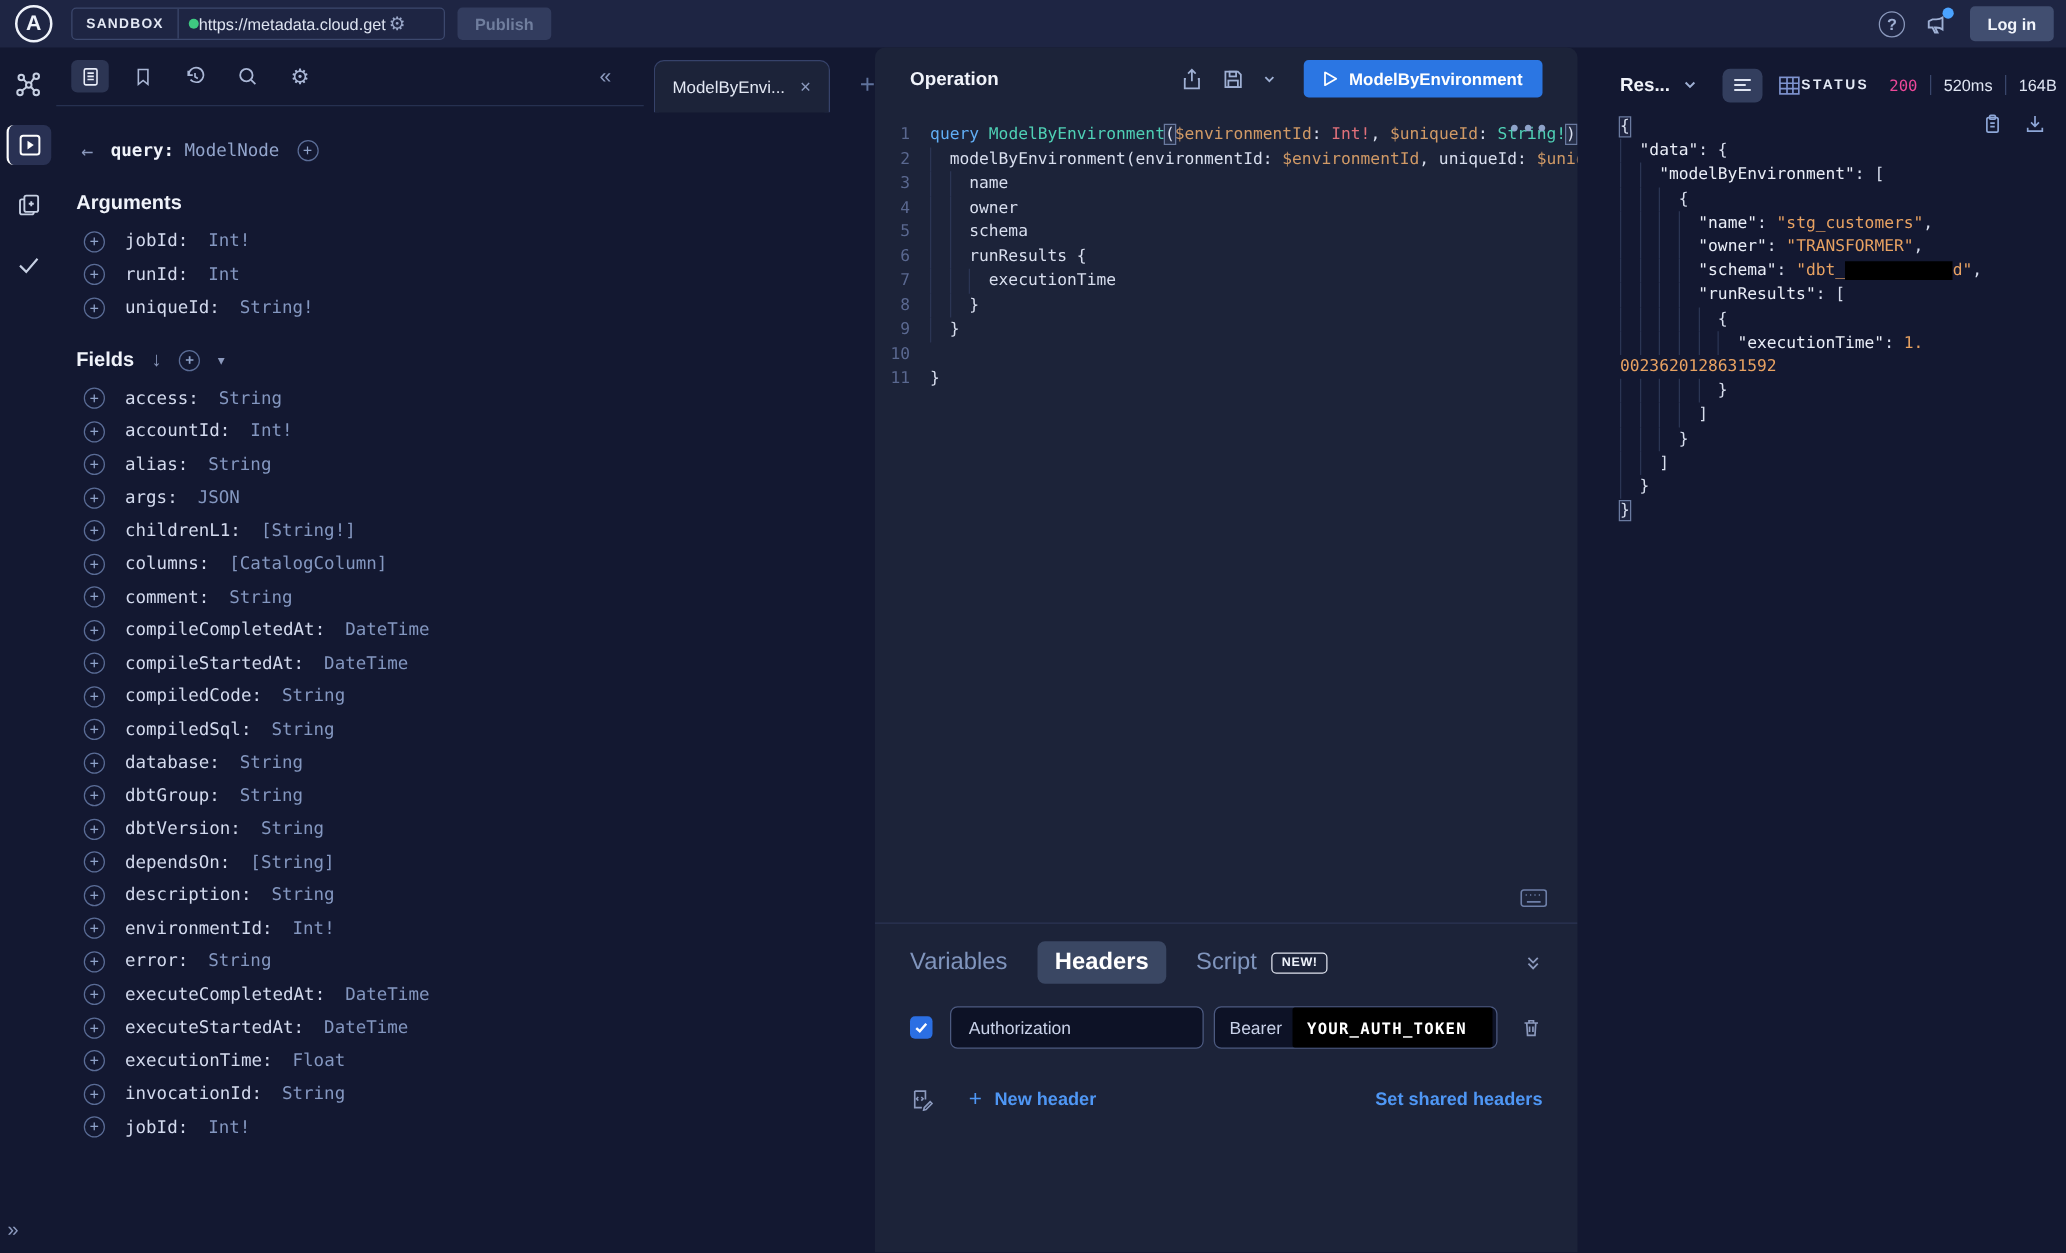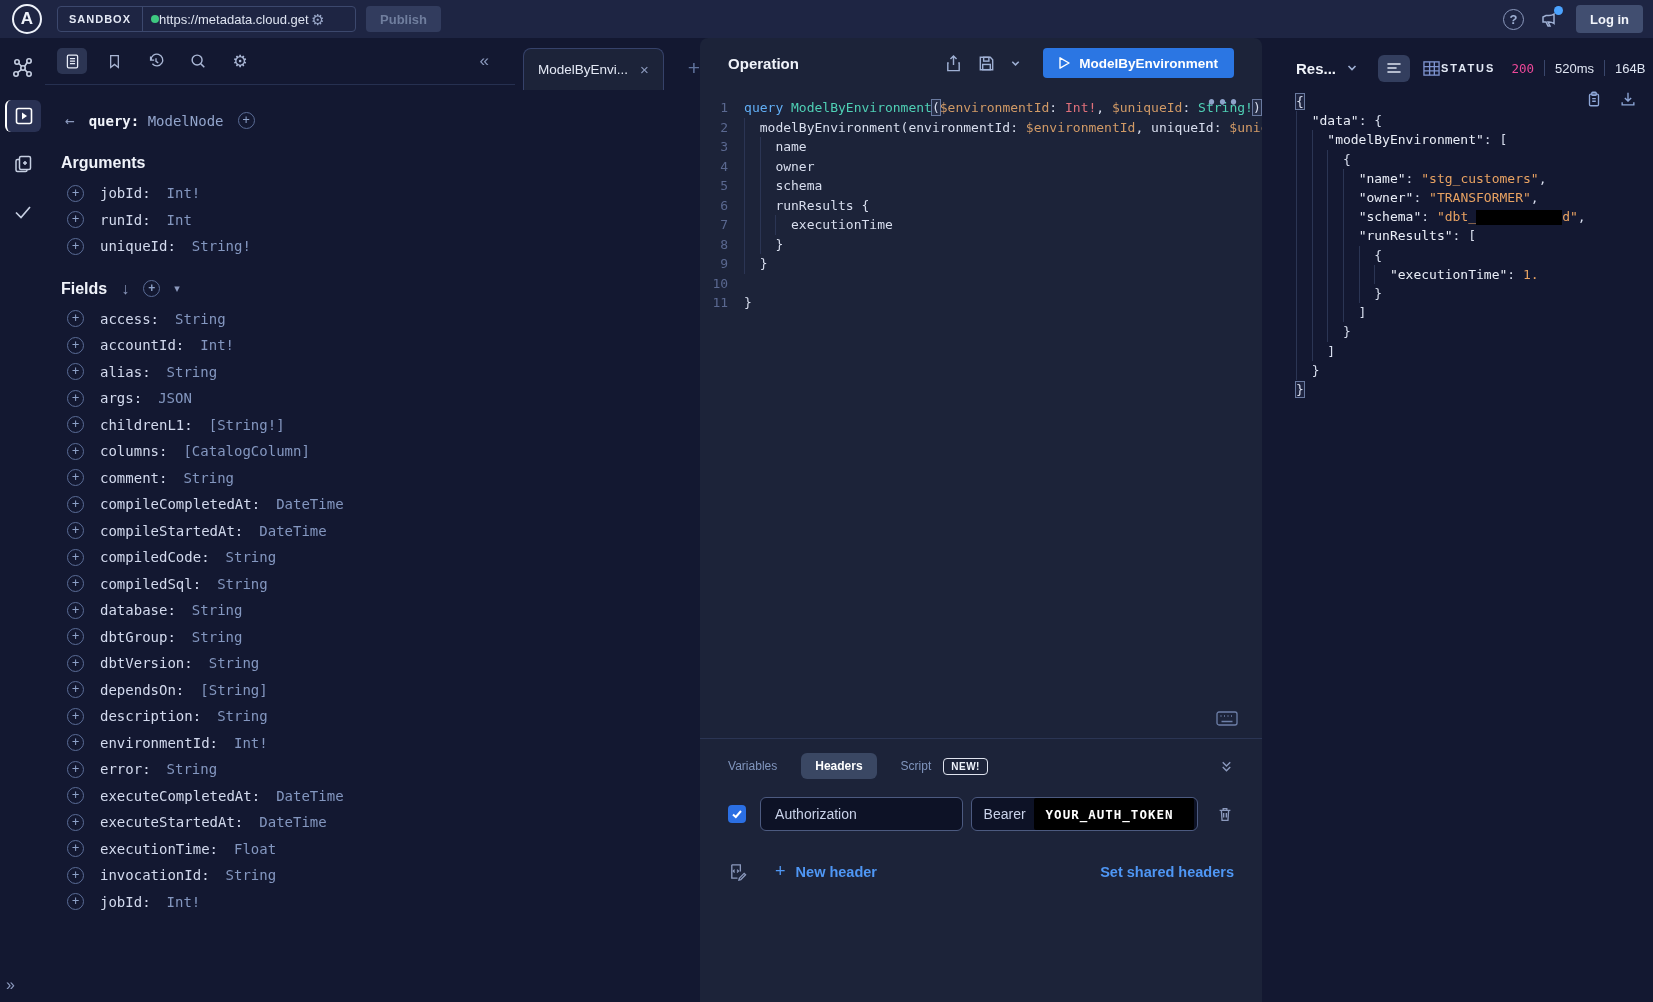--- a/index.html
+++ b/index.html
@@ -72,21 +72,21 @@
   .tk-ti { color:#e0707a; } .tk-ts { color:#4fd0b5; } .tk-pl { color:#d8deee; }
   .tk-br { color:#d8deee; outline:1px solid #6a7aa0; background:rgba(130,150,200,0.10); }
   .tk-ky { color:#e9edf7; } .tk-st { color:#e8a262; } .tk-nm { color:#e8a262; }
   .tk-rd { display:inline-block; background:#000; height:15px; vertical-align:middle; }
   .ed-dots { position:absolute; top:6px; right:22px; color:#8ea2c9; font-size:15px; letter-spacing:2px; font-weight:bold; }
   .ed-kbd { position:absolute; bottom:12px; right:24px; color:#6d7fa8; }
 
   
   .bottom-panel { border-top:1px solid #2b3554; padding:14px 28px 0 28px; flex:1; }
   .bp-tabs { display:flex; align-items:center; gap:24px; }
-  .bp-tab { color:#8095bd; font-size:12px; }
+  .bp-tab { color:#8095bd; font-size:19px; }
   .bp-tab.sel { background:#3a4763; border-radius:6px; padding:6px 14px; color:#ffffff; font-weight:bold; }
   .new-badge { border:1px solid #dfe3ee; border-radius:4px; padding:2px 7px; font-size:10px; font-weight:bold; letter-spacing:0.5px; color:#eef2fa; margin-left:-12px; }
   .bp-collapse { margin-left:auto; color:#8b99bd; }
   .hdr-row { margin-top:18px; display:flex; align-items:center; }
   .chk { width:18px; height:18px; background:#2b6fe3; border-radius:4px; display:flex; align-items:center; justify-content:center; flex:none; }
   .inp { height:34px; border:1px solid #4c5a80; border-radius:6px; background:#0d1226; display:flex; align-items:center; }
   .inp1 { width:280px; margin-left:14px; padding:0 14px; color:#c9d2e9; font-size:14px; }
   .inp2 { width:322px; margin-left:8px; padding:0 3px 0 12px; gap:8px; }
   .bearer-lbl { color:#c9d2e9; font-size:14px; flex:none; }
   .tok-black { flex:1; height:32px; background:#000; border-radius:2px; display:flex; align-items:center; padding:0 12px;
@@ -542,20 +542,21 @@
         <div class="rs-line"><span class="tk-br">{</span></div>
         <div class="rs-line"><span class="guide" style="left: 0ch;"></span><span class="tk-pl">  </span><span class="tk-ky">"data"</span><span class="tk-pl">: {</span></div>
         <div class="rs-line"><span class="guide" style="left: 0ch;"></span><span class="guide" style="left: 2ch;"></span><span class="tk-pl">    </span><span class="tk-ky">"modelByEnvironment"</span><span class="tk-pl">: [</span></div>
         <div class="rs-line"><span class="guide" style="left: 0ch;"></span><span class="guide" style="left: 2ch;"></span><span class="guide" style="left: 4ch;"></span><span class="tk-pl">      {</span></div>
         <div class="rs-line"><span class="guide" style="left: 0ch;"></span><span class="guide" style="left: 2ch;"></span><span class="guide" style="left: 4ch;"></span><span class="guide" style="left: 6ch;"></span><span class="tk-pl">        </span><span class="tk-ky">"name"</span><span class="tk-pl">: </span><span class="tk-st">"stg_customers"</span><span class="tk-pl">,</span></div>
         <div class="rs-line"><span class="guide" style="left: 0ch;"></span><span class="guide" style="left: 2ch;"></span><span class="guide" style="left: 4ch;"></span><span class="guide" style="left: 6ch;"></span><span class="tk-pl">        </span><span class="tk-ky">"owner"</span><span class="tk-pl">: </span><span class="tk-st">"TRANSFORMER"</span><span class="tk-pl">,</span></div>
         <div class="rs-line"><span class="guide" style="left: 0ch;"></span><span class="guide" style="left: 2ch;"></span><span class="guide" style="left: 4ch;"></span><span class="guide" style="left: 6ch;"></span><span class="tk-pl">        </span><span class="tk-ky">"schema"</span><span class="tk-pl">: </span><span class="tk-st">"dbt_</span><span class="tk-rd" style="width: 11ch;"></span><span class="tk-st">d"</span><span class="tk-pl">,</span></div>
         <div class="rs-line"><span class="guide" style="left: 0ch;"></span><span class="guide" style="left: 2ch;"></span><span class="guide" style="left: 4ch;"></span><span class="guide" style="left: 6ch;"></span><span class="tk-pl">        </span><span class="tk-ky">"runResults"</span><span class="tk-pl">: [</span></div>
         <div class="rs-line"><span class="guide" style="left: 0ch;"></span><span class="guide" style="left: 2ch;"></span><span class="guide" style="left: 4ch;"></span><span class="guide" style="left: 6ch;"></span><span class="guide" style="left: 8ch;"></span><span class="tk-pl">          {</span></div>
         <div class="rs-line"><span class="guide" style="left: 0ch;"></span><span class="guide" style="left: 2ch;"></span><span class="guide" style="left: 4ch;"></span><span class="guide" style="left: 6ch;"></span><span class="guide" style="left: 8ch;"></span><span class="guide" style="left: 10ch;"></span><span class="tk-pl">            </span><span class="tk-ky">"executionTime"</span><span class="tk-pl">: </span><span class="tk-nm">1.</span></div>
+        <div class="rs-line"><span class="tk-nm">0023620128631592</span></div>
         <div class="rs-line"><span class="guide" style="left: 0ch;"></span><span class="guide" style="left: 2ch;"></span><span class="guide" style="left: 4ch;"></span><span class="guide" style="left: 6ch;"></span><span class="guide" style="left: 8ch;"></span><span class="tk-pl">          }</span></div>
         <div class="rs-line"><span class="guide" style="left: 0ch;"></span><span class="guide" style="left: 2ch;"></span><span class="guide" style="left: 4ch;"></span><span class="guide" style="left: 6ch;"></span><span class="tk-pl">        ]</span></div>
         <div class="rs-line"><span class="guide" style="left: 0ch;"></span><span class="guide" style="left: 2ch;"></span><span class="guide" style="left: 4ch;"></span><span class="tk-pl">      }</span></div>
         <div class="rs-line"><span class="guide" style="left: 0ch;"></span><span class="guide" style="left: 2ch;"></span><span class="tk-pl">    ]</span></div>
         <div class="rs-line"><span class="guide" style="left: 0ch;"></span><span class="tk-pl">  }</span></div>
         <div class="rs-line"><span class="tk-br">}</span></div>
       </div>
   </div>
 </div>
 

